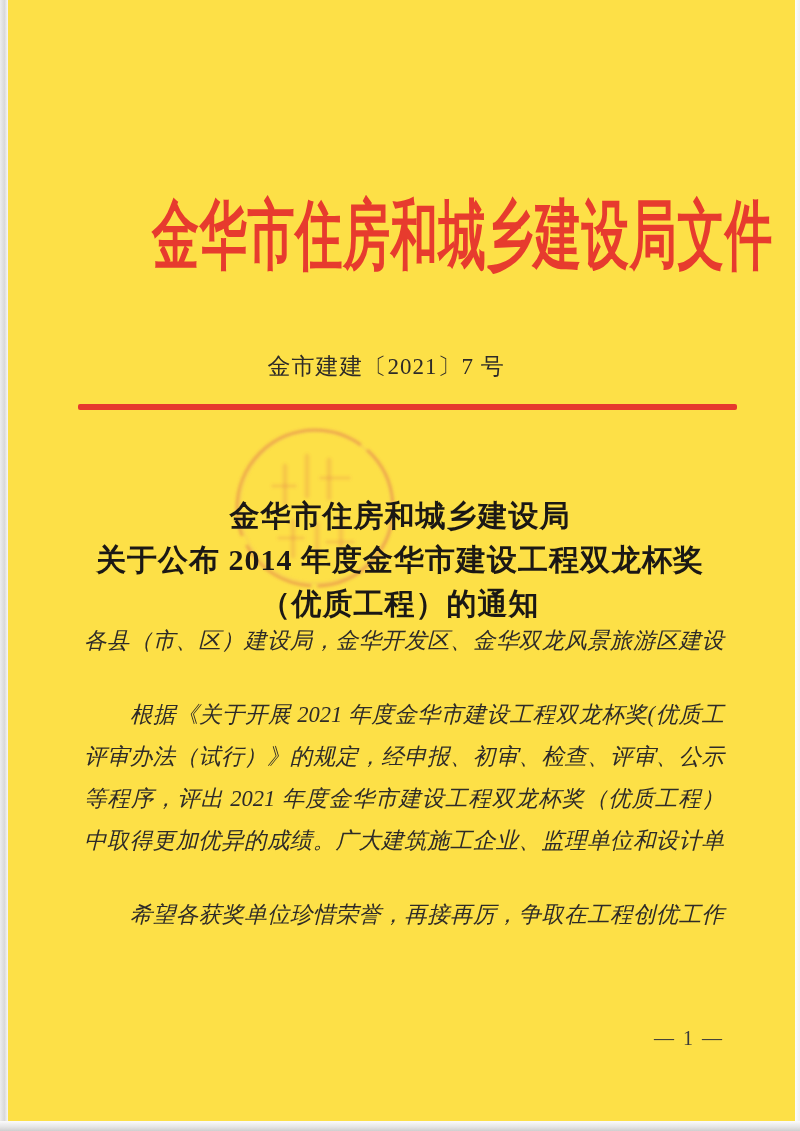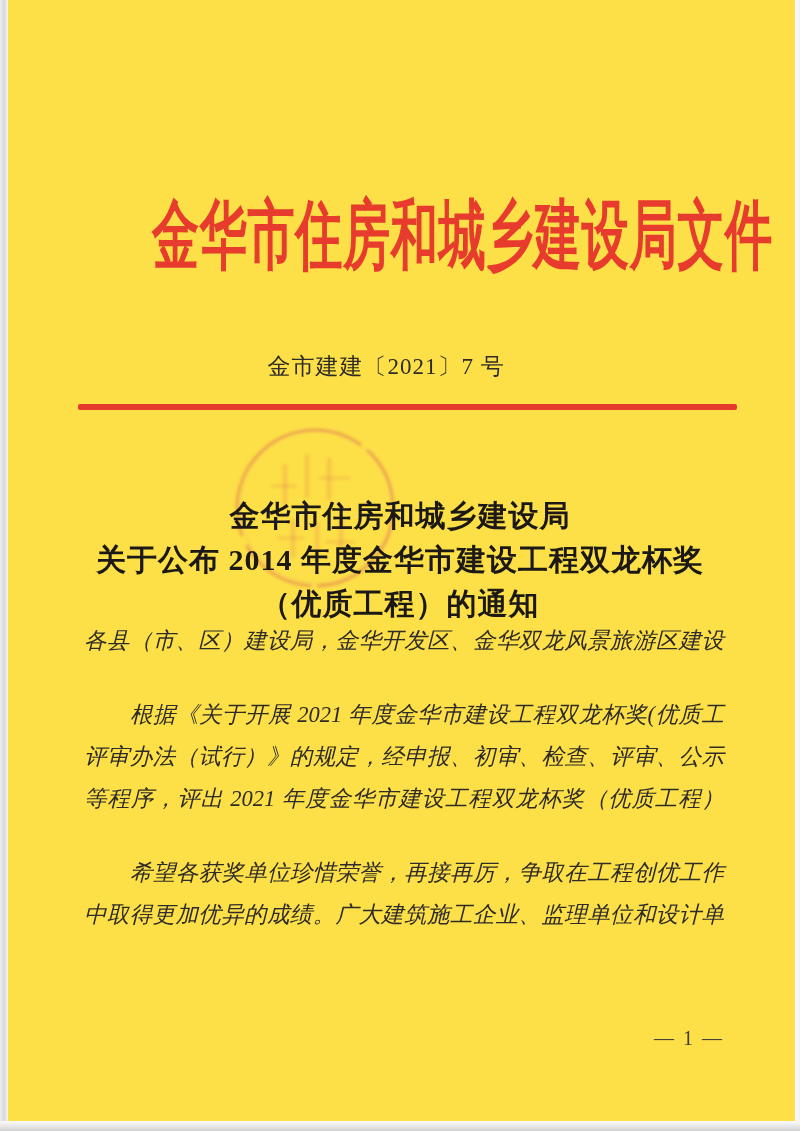--- a/index.html
+++ b/index.html
@@ -149,20 +149,20 @@
 
 
       <div class="body-line indent fill">根据《关于开展 2021 年度金华市建设工程双龙杯奖(优质工</div>
 
 
       <div class="body-line fill">评审办法（试行）》的规定，经申报、初审、检查、评审、公示</div>
 
       <div class="body-line fill">等程序，评出 2021 年度金华市建设工程双龙杯奖（优质工程）</div>
 
 
+      <div class="body-line fill">中取得更加优异的成绩。广大建筑施工企业、监理单位和设计单</div>
+
       <div class="body-line indent fill">希望各获奖单位珍惜荣誉，再接再厉，争取在工程创优工作</div>
-
-      <div class="body-line fill">中取得更加优异的成绩。广大建筑施工企业、监理单位和设计单</div>
     </div>
 
   <div class="pagenum">— 1 —</div>
 
 </div>
 
 </body></html>

